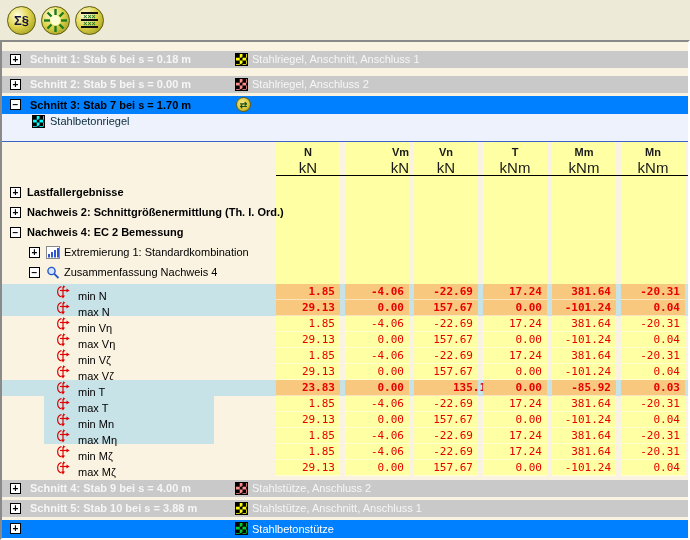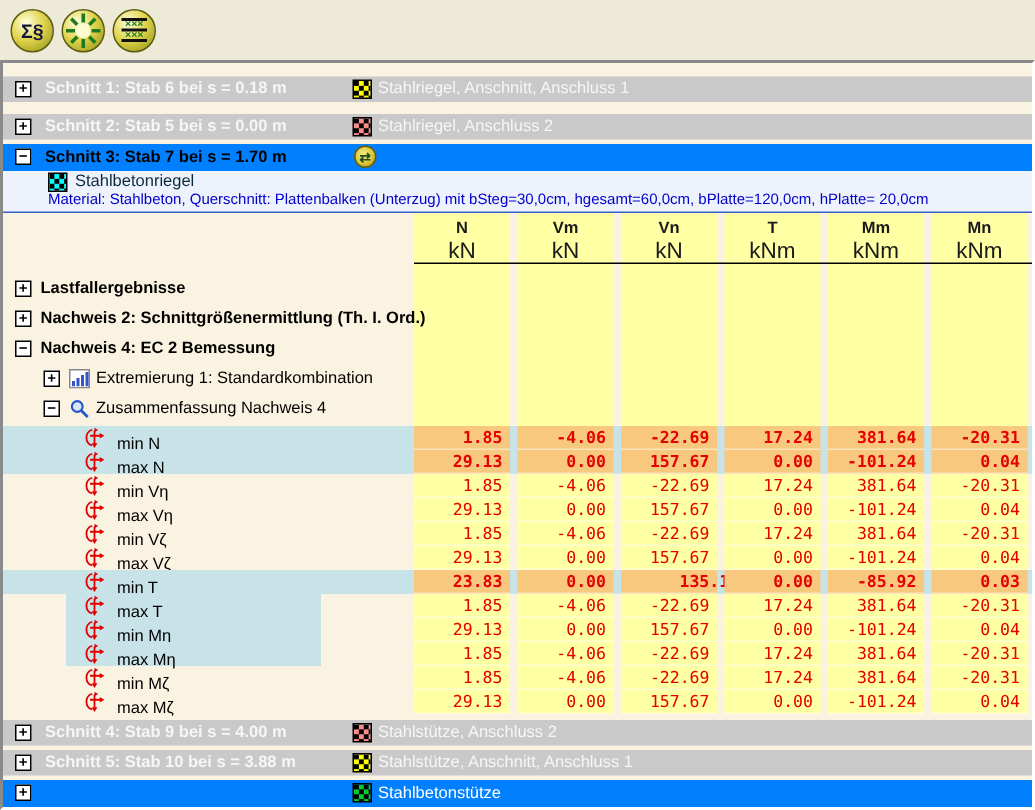--- a/index.html
+++ b/index.html
@@ -126,38 +126,37 @@
 
     <div class="sec sel">
       <span class="xbox">−</span>
       <span class="title">Schnitt 3: Stab 7 bei s = 1.70 m</span>
       <span class="loop">⇄</span>
     </div>
 
     <div class="info">
       <span class="checker" style="background: conic-gradient(rgb(0, 255, 255) 0deg, rgb(0, 255, 255) 25%, rgb(0, 0, 0) 0deg, rgb(0, 0, 0) 50%, rgb(0, 255, 255) 0deg, rgb(0, 255, 255) 75%, rgb(0, 0, 0) 0deg) 0% 0% / 6.5px 6.5px;"></span>
       <span class="member">Stahlbetonriegel</span>
-      <span class="mat">Material: Stahlbeton,  Querschnitt: Plattenbalken (Unterzug) mit bSteg=30,0cm, hgesamt=60,0cm, bPlatte=120,0cm, hPlatte= 20,0cm</span>
     </div>
 
     <div class="grid s-mb4" id="grid">
       <div id="strips">
           <div class="strip" style="left: 274px;"></div>
           <div class="strip" style="left: 343px;"></div>
           <div class="strip" style="left: 412px;"></div>
           <div class="strip" style="left: 481px;"></div>
           <div class="strip" style="left: 550px;"></div>
           <div class="strip" style="left: 619px;"></div>
         </div>
       <div id="colheads">
           <div class="colhead" style="left: 274px;">
             <div class="sym">N</div>
             <div class="unit">kN</div>
           </div>
-          <div class="colhead" style="left: 343px;">
+          <div class="colhead" style="left: 343px; text-align: right;">
             <div class="sym">Vm</div>
             <div class="unit">kN</div>
           </div>
           <div class="colhead" style="left: 412px;">
             <div class="sym">Vn</div>
             <div class="unit">kN</div>
           </div>
           <div class="colhead" style="left: 481px;">
             <div class="sym">T</div>
             <div class="unit">kNm</div>

